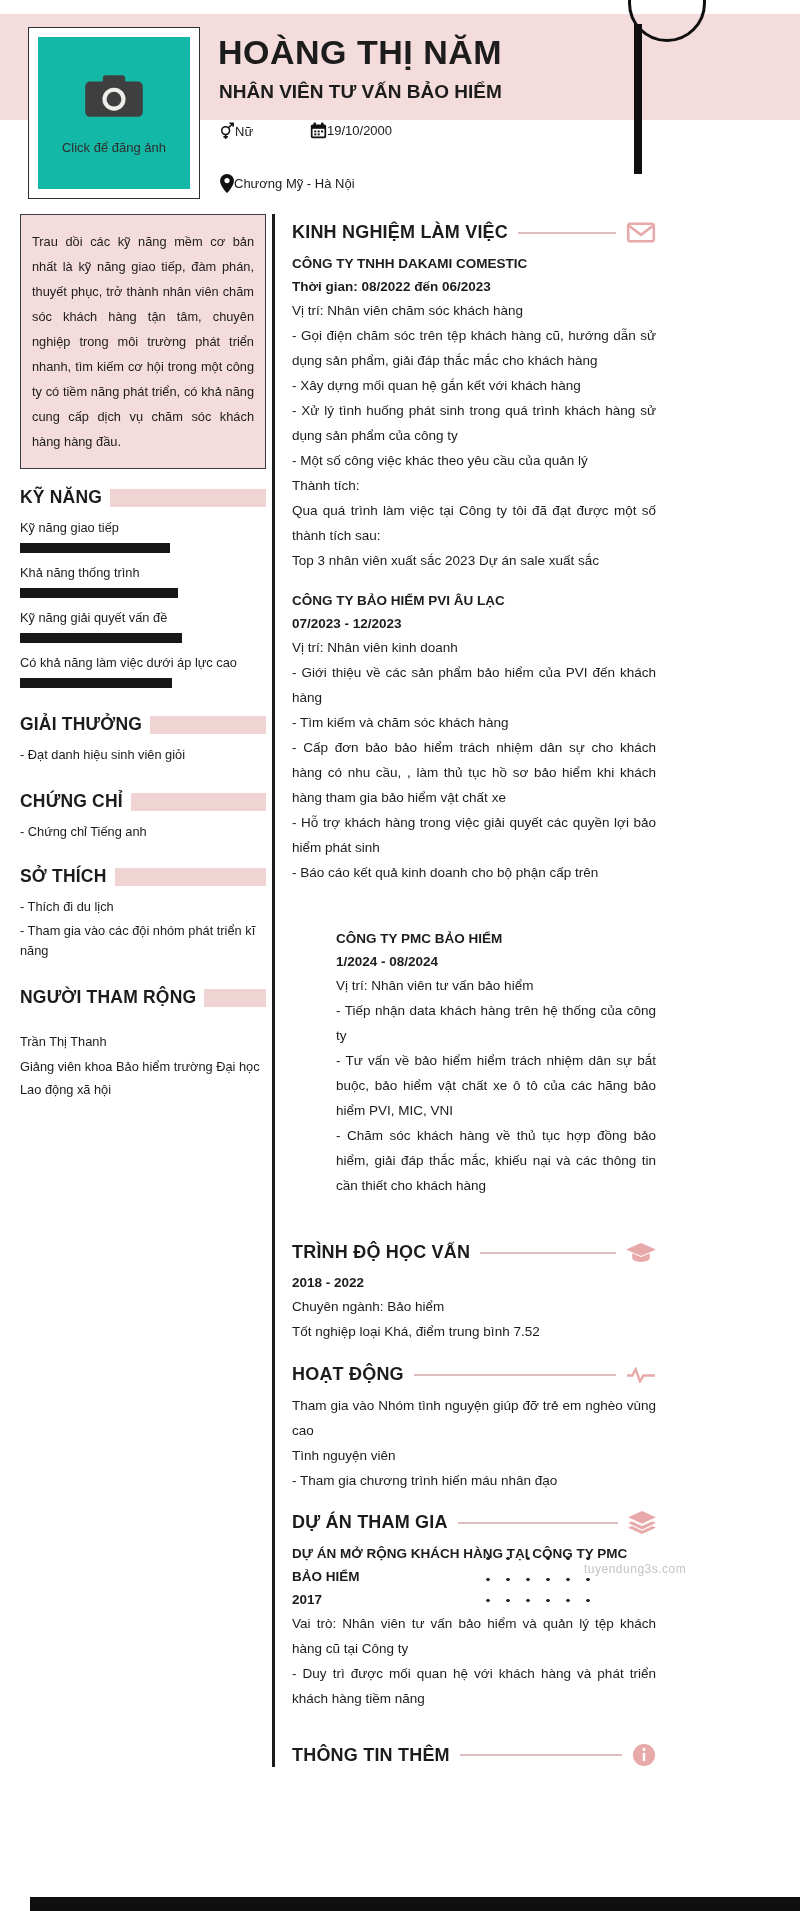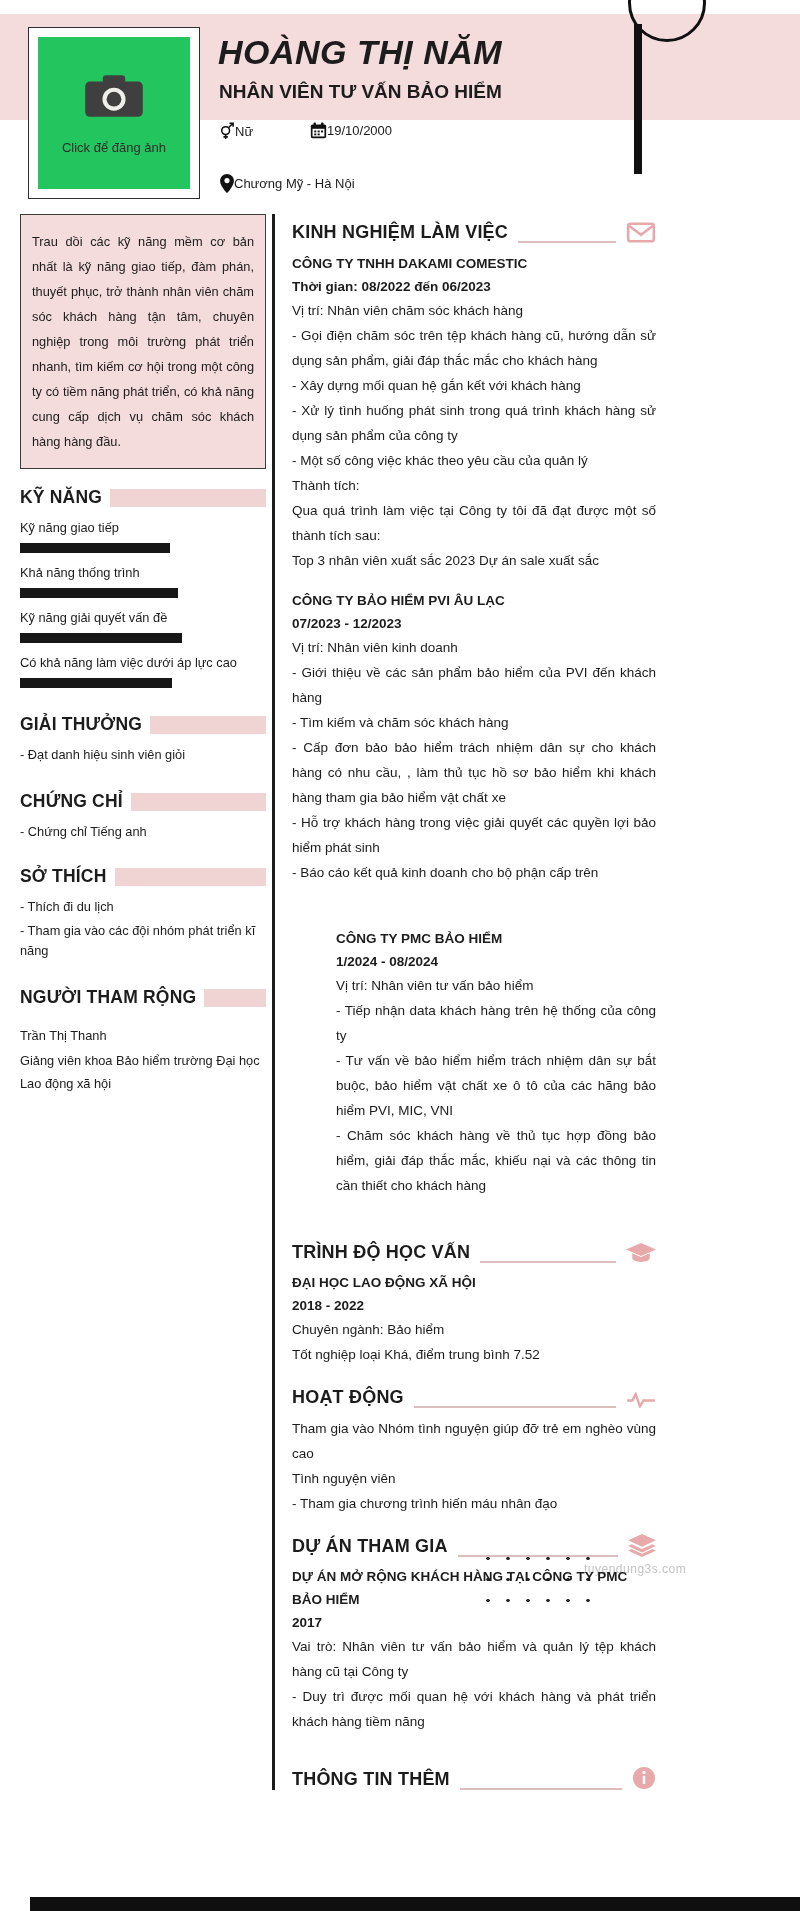--- a/index.html
+++ b/index.html
@@ -5,23 +5,23 @@
   *{margin:0;padding:0;box-sizing:border-box;}
   html,body{background:#fff;}
   body{width:800px;font-family:"Liberation Sans","DejaVu Sans",sans-serif;color:#1c1c1c;}
   .page{position:relative;width:800px;height:1911px;background:#fff;overflow:hidden;}
 
   
   .band{position:absolute;left:0;top:14px;width:800px;height:106px;background:#f5dcdc;z-index:1;}
   .circle-deco{position:absolute;left:628px;top:-36px;width:78px;height:78px;border:3px solid #101010;border-radius:50%;z-index:2;}
   .vbar-deco{position:absolute;left:634px;top:24px;width:8px;height:150px;background:#101010;z-index:3;}
   .photo{position:absolute;left:28px;top:27px;width:172px;height:172px;background:#fff;border:1px solid #2f2f2f;padding:9px;z-index:4;cursor:pointer;}
-  .photo-inner{width:100%;height:100%;background:#22c55e;display:flex;flex-direction:column;align-items:center;justify-content:center;gap:16px;}
+  .photo-inner{width:100%;height:100%;background:#14b8a6;display:flex;flex-direction:column;align-items:center;justify-content:center;gap:16px;}
   .photo-label{font-size:13px;color:#2e2e2e;}
-  .name{position:absolute;left:218px;top:33px;font-size:34px;font-weight:700;letter-spacing:.5px;z-index:4;font-style:italic;}
+  .name{position:absolute;left:218px;top:33px;font-size:34px;font-weight:700;letter-spacing:.5px;z-index:4;}
   .subtitle{position:absolute;left:219px;top:81px;font-size:19px;font-weight:700;z-index:4;}
   .info-item{position:absolute;display:flex;align-items:center;font-size:13px;z-index:4;}
   .info-gender{left:218px;top:122px;}
   .info-birthday{left:310px;top:122px;}
   .info-location{left:220px;top:174px;}
   .info-icon{display:flex;flex:none;}
 
   
   .columns{position:absolute;left:20px;top:214px;width:636px;display:flex;align-items:stretch;z-index:4;}
   .col-left{width:246px;flex:none;}
@@ -29,24 +29,24 @@
 
   
   .intro{background:#f5dcdc;border:1px solid #3c3c3c;padding:14px 11px;font-size:12.8px;line-height:25px;text-align:justify;}
   .l-heading{display:flex;align-items:center;gap:8px;font-size:17.5px;font-weight:700;letter-spacing:.2px;}
   .l-heading .fill{flex:1;height:18px;background:#f0d4d4;}
   .mt18{margin-top:18px;} .mt26{margin-top:26px;} .mt24{margin-top:24px;}
   .skill{margin-top:11px;}
   .skill-label{font-size:12.8px;line-height:18px;}
   .skill-bar{height:10px;background:#171717;margin-top:6px;}
   .l-item{font-size:12.8px;margin-top:10px;line-height:20px;}
-  .ref-line{font-size:12.8px;line-height:23px;margin-top:16px;}
-
-  
-  .r-heading{display:flex;align-items:flex-end;gap:10px;margin-top:6px;}
+  .ref-line{font-size:12.8px;line-height:23px;margin-top:22px;}
+
+  
+  .r-heading{display:flex;align-items:center;gap:10px;margin-top:6px;}
   .r-title{font-size:18px;font-weight:700;letter-spacing:.2px;white-space:nowrap;}
   .r-rule{flex:1;height:2px;background:#ddbdbd;}
   .r-icon{color:#e7a9a9;flex:none;display:flex;}
   .r-icon svg{display:block;}
   .job{margin-top:9px;}
   .job-gap{margin-top:16px;}
   .job-gap-lg{margin-top:42px;margin-left:44px;}
   .b-bold{font-size:13.5px;font-weight:700;line-height:23px;}
   .body-line{font-size:13.5px;line-height:25px;text-align:justify;}
   .rh-mt-xl{margin-top:44px;}
@@ -229,21 +229,20 @@
         <span class="r-title">TRÌNH ĐỘ HỌC VẤN</span>
         <span class="r-rule"></span>
         <span class="r-icon">
           <svg width="30" height="20" viewBox="0 0 24 16" fill="currentColor">
               <path d="M12 0L0 5.2l12 5.2 12-5.2z"></path>
               <path d="M5 8.2V12c0 1.7 3.1 3.1 7 3.1s7-1.4 7-3.1V8.2l-7 3z"></path>
             </svg>
         </span>
       </div>
       <div class="blk">
-        <div class="b-bold">ĐẠI HỌC LAO ĐỘNG XÃ HỘI</div>
         <div class="b-bold">2018 - 2022</div>
         <div class="body-line">Chuyên ngành: Bảo hiểm</div>
         <div class="body-line">Tốt nghiệp loại Khá, điểm trung bình 7.52</div>
       </div>
 
       <div class="r-heading rh-mt-md">
         <span class="r-title">HOẠT ĐỘNG</span>
         <span class="r-rule"></span>
         <span class="r-icon">
           <svg width="30" height="16" viewBox="0 0 28 14" fill="none" stroke="currentColor" stroke-width="2.2">

